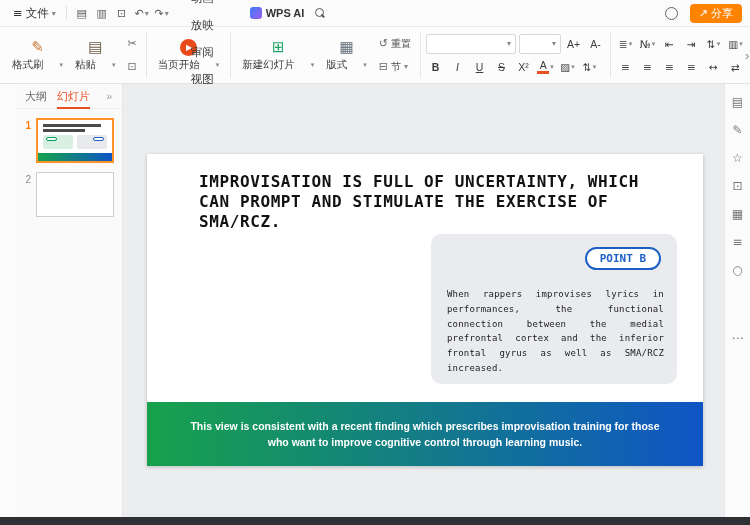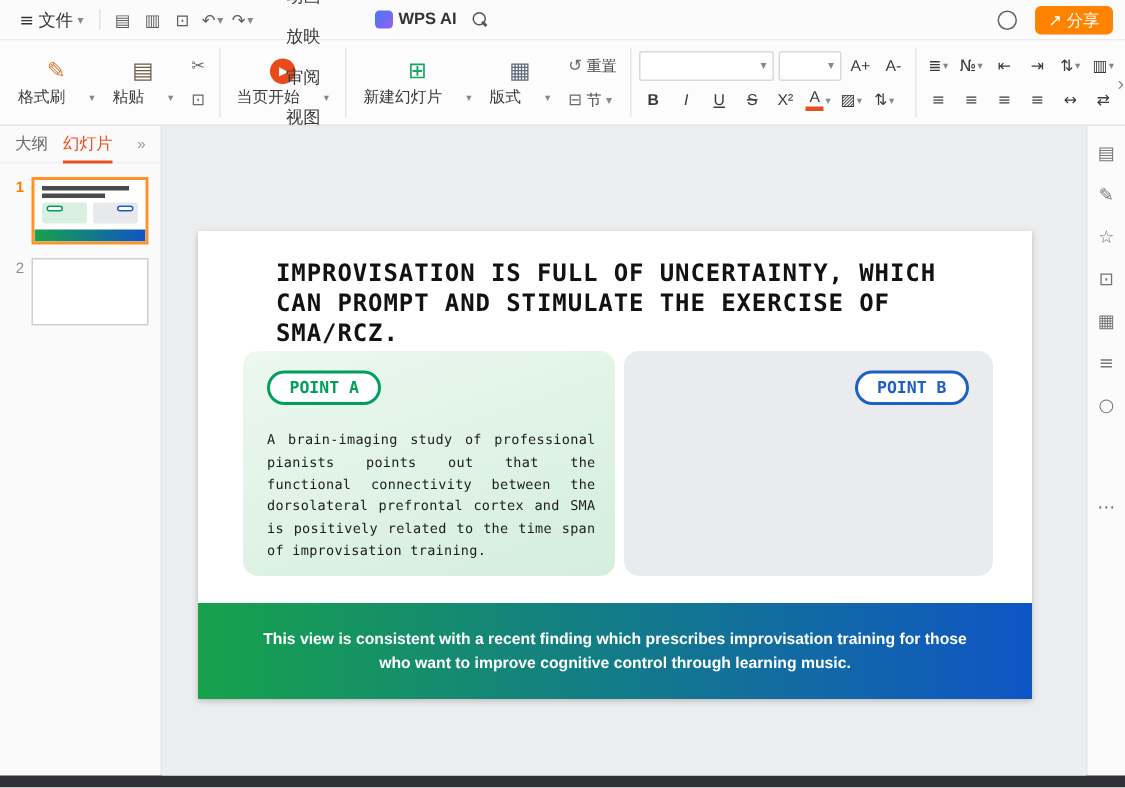--- a/index.html
+++ b/index.html
@@ -65,21 +65,21 @@
   .undl { text-decoration:underline; } .strk { text-decoration:line-through; }
   .colorA { display:flex; flex-direction:column; align-items:center; line-height:10px; }
   .colorA .bar { width:12px; height:3px; background:#e8501e; margin-top:1px; }
   .expand { margin-left:auto; width:14px; height:42px; display:flex; align-items:center; justify-content:center;
             color:#8a8a8a; font-size:13px; }
 
   
   .content { flex:1; display:flex; min-height:0; }
 
   .left-panel { width:108px; flex:0 0 108px; background:#fafafb; border-right:1px solid #e6e6e6;
-                display:flex; flex-direction:column; }
+                display:flex; flex-direction:column;margin-left:15px; }
   .lp-tabs { height:25px; display:flex; align-items:center; gap:10px; padding:0 10px; font-size:11px;
              color:#6b6b6b; border-bottom:1px solid #efefef; }
   .lp-tab { height:25px; line-height:24px; position:relative; }
   .lp-tab.active { color:#e8501e; }
   .lp-tab.active::after { content:""; position:absolute; left:0; right:0; bottom:0; height:2px; background:#e8501e; }
   .lp-collapse { margin-left:auto; color:#9a9a9a; font-size:10px; }
   .thumb-row { display:flex; gap:5px; padding:9px 6px 0 5px; align-items:flex-start; }
   .thumb-num { width:11px; font-size:10px; color:#8a8a8a; text-align:right; padding-top:2px; }
   .thumb-num.sel { color:#ff7a00; font-weight:bold; }
   .thumb { width:78px; height:45px; background:#fff; border:1px solid #cfcfcf; position:relative; overflow:hidden; }
@@ -382,27 +382,24 @@
       <div class="thumb-row">
         <span class="thumb-num">2</span>
         <div class="thumb"></div>
       </div>
     </aside>
 
     <main class="canvas">
       <div class="slide">
         <div class="slide-title">IMPROVISATION IS FULL OF UNCERTAINTY, WHICH CAN PROMPT AND STIMULATE THE EXERCISE OF SMA/RCZ.</div>
 
-        <div class="pbox pbox-a">
-          <span class="pill pill-a">POINT A</span>
-          <div class="pbox-text">A brain-imaging study of professional pianists points out that the functional connectivity between the dorsolateral prefrontal cortex and SMA is positively related to the time span of improvisation training.</div>
-        </div>
 
         <div class="pbox pbox-b">
           <span class="pill pill-b">POINT B</span>
+          <div class="pbox-text">When rappers improvises lyrics in performances, the functional connection between the medial prefrontal cortex and the inferior frontal gyrus as well as SMA/RCZ increased.</div>
         </div>
 
         <div class="banner">
           <span>This view is consistent with a recent finding which prescribes improvisation training for those who want to improve cognitive control through learning music.</span>
         </div>
       </div>
     </main>
 
     <aside class="right-rail">
       <button class="rail-btn">

